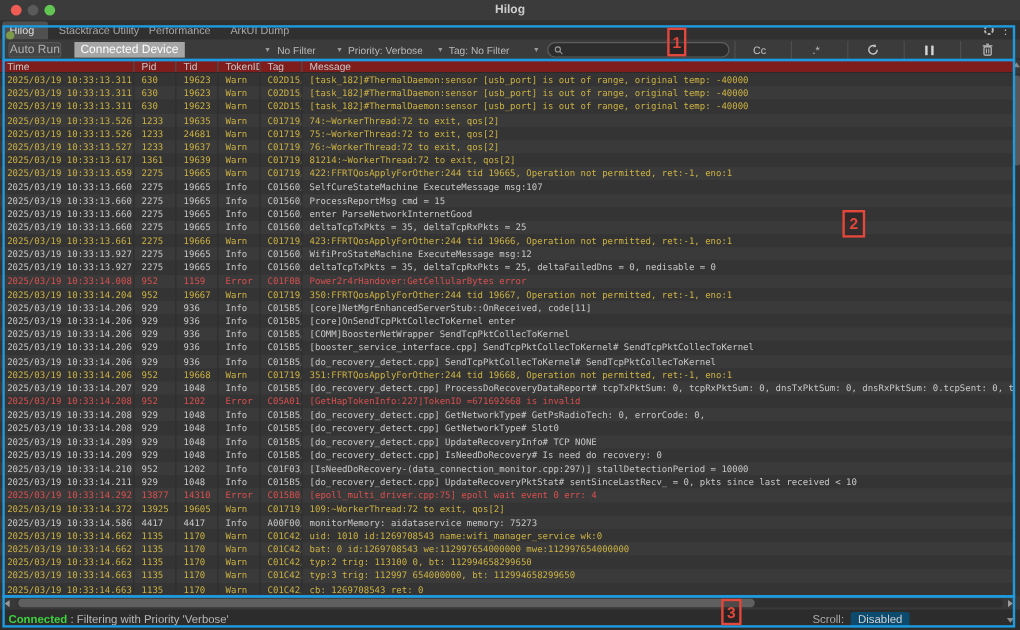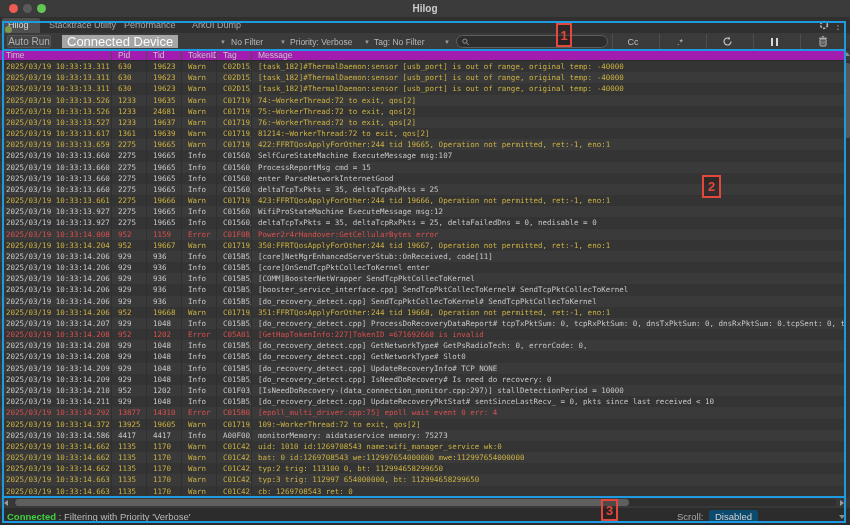--- a/index.html
+++ b/index.html
@@ -29,33 +29,33 @@
 
   
   .toolbar{position:absolute;left:0;top:33px;width:850px;height:17px;background:#3b3b3b;
            border-bottom:1px solid #2c2c2c;}
   .btn{position:absolute;top:2px;height:13px;line-height:12px;font-size:10px;color:#b0b0b0;
        background:#454545;border:1px solid #555;border-radius:2px;text-align:center;}
   .combo{position:absolute;top:2px;height:13px;display:flex;align-items:center;font-size:8.5px;
          color:#b8b8b8;}
   .combo .lbl{white-space:nowrap;overflow:hidden;}
   .combo .arr{margin-left:auto;font-size:6px;color:#9a9a9a;padding-right:2px;}
-  .device-sel{background:#a6a6a6;color:#fcfcfc;font-size:13px;height:13px;line-height:13px;
+  .device-sel{background:#a6a6a6;color:#fcfcfc;font-size:10px;height:13px;line-height:13px;
               padding:0 5px;white-space:nowrap;}
   .search{position:absolute;left:456px;top:2px;width:152px;height:13px;background:#2d2d2d;
           border:1px solid #5d5d5d;border-radius:8px;display:flex;align-items:center;padding:0 5px;}
   .search input{background:transparent;border:none;outline:none;color:#ccc;font-size:8px;
                 width:100%;padding:0;margin-left:3px;font-family:"Liberation Sans",sans-serif;}
   .tsep{position:absolute;top:1px;width:1px;height:15px;background:#4e4e4e;}
   .ticon{position:absolute;top:2px;width:40px;height:13px;display:flex;align-items:center;
          justify-content:center;color:#c2c2c2;font-size:9px;}
   .pausebars span{display:inline-block;width:2px;height:8px;background:#d8d8d8;margin:0 1.5px;}
 
   
-  .thead{position:absolute;left:0;top:50px;width:845px;height:11px;background:#a21caf;
+  .thead{position:absolute;left:0;top:50px;width:845px;height:11px;background:#7f1d1d;
          display:grid;grid-template-columns:112px 35px 35px 35px 35px 1fr;
          border-bottom:1px solid #2a2a2a;}
   .thead div{font-size:8.5px;color:#c5c5c5;line-height:11px;padding-left:6px;
              border-right:1px solid #4c4c4c;overflow:hidden;white-space:nowrap;}
   .logbody{position:absolute;left:0;top:61px;width:845px;height:436px;overflow:hidden;
            font-family:"DejaVu Sans Mono",monospace;}
   .lrow{display:grid;grid-template-columns:112px 35px 35px 35px 35px 1fr;height:11.18px;}
   .lrow:nth-child(odd){background:#343434;}
   .lrow:nth-child(even){background:#3a3a3a;}
   .lrow div{font-size:7.5px;line-height:11.2px;padding-left:6px;white-space:pre;

